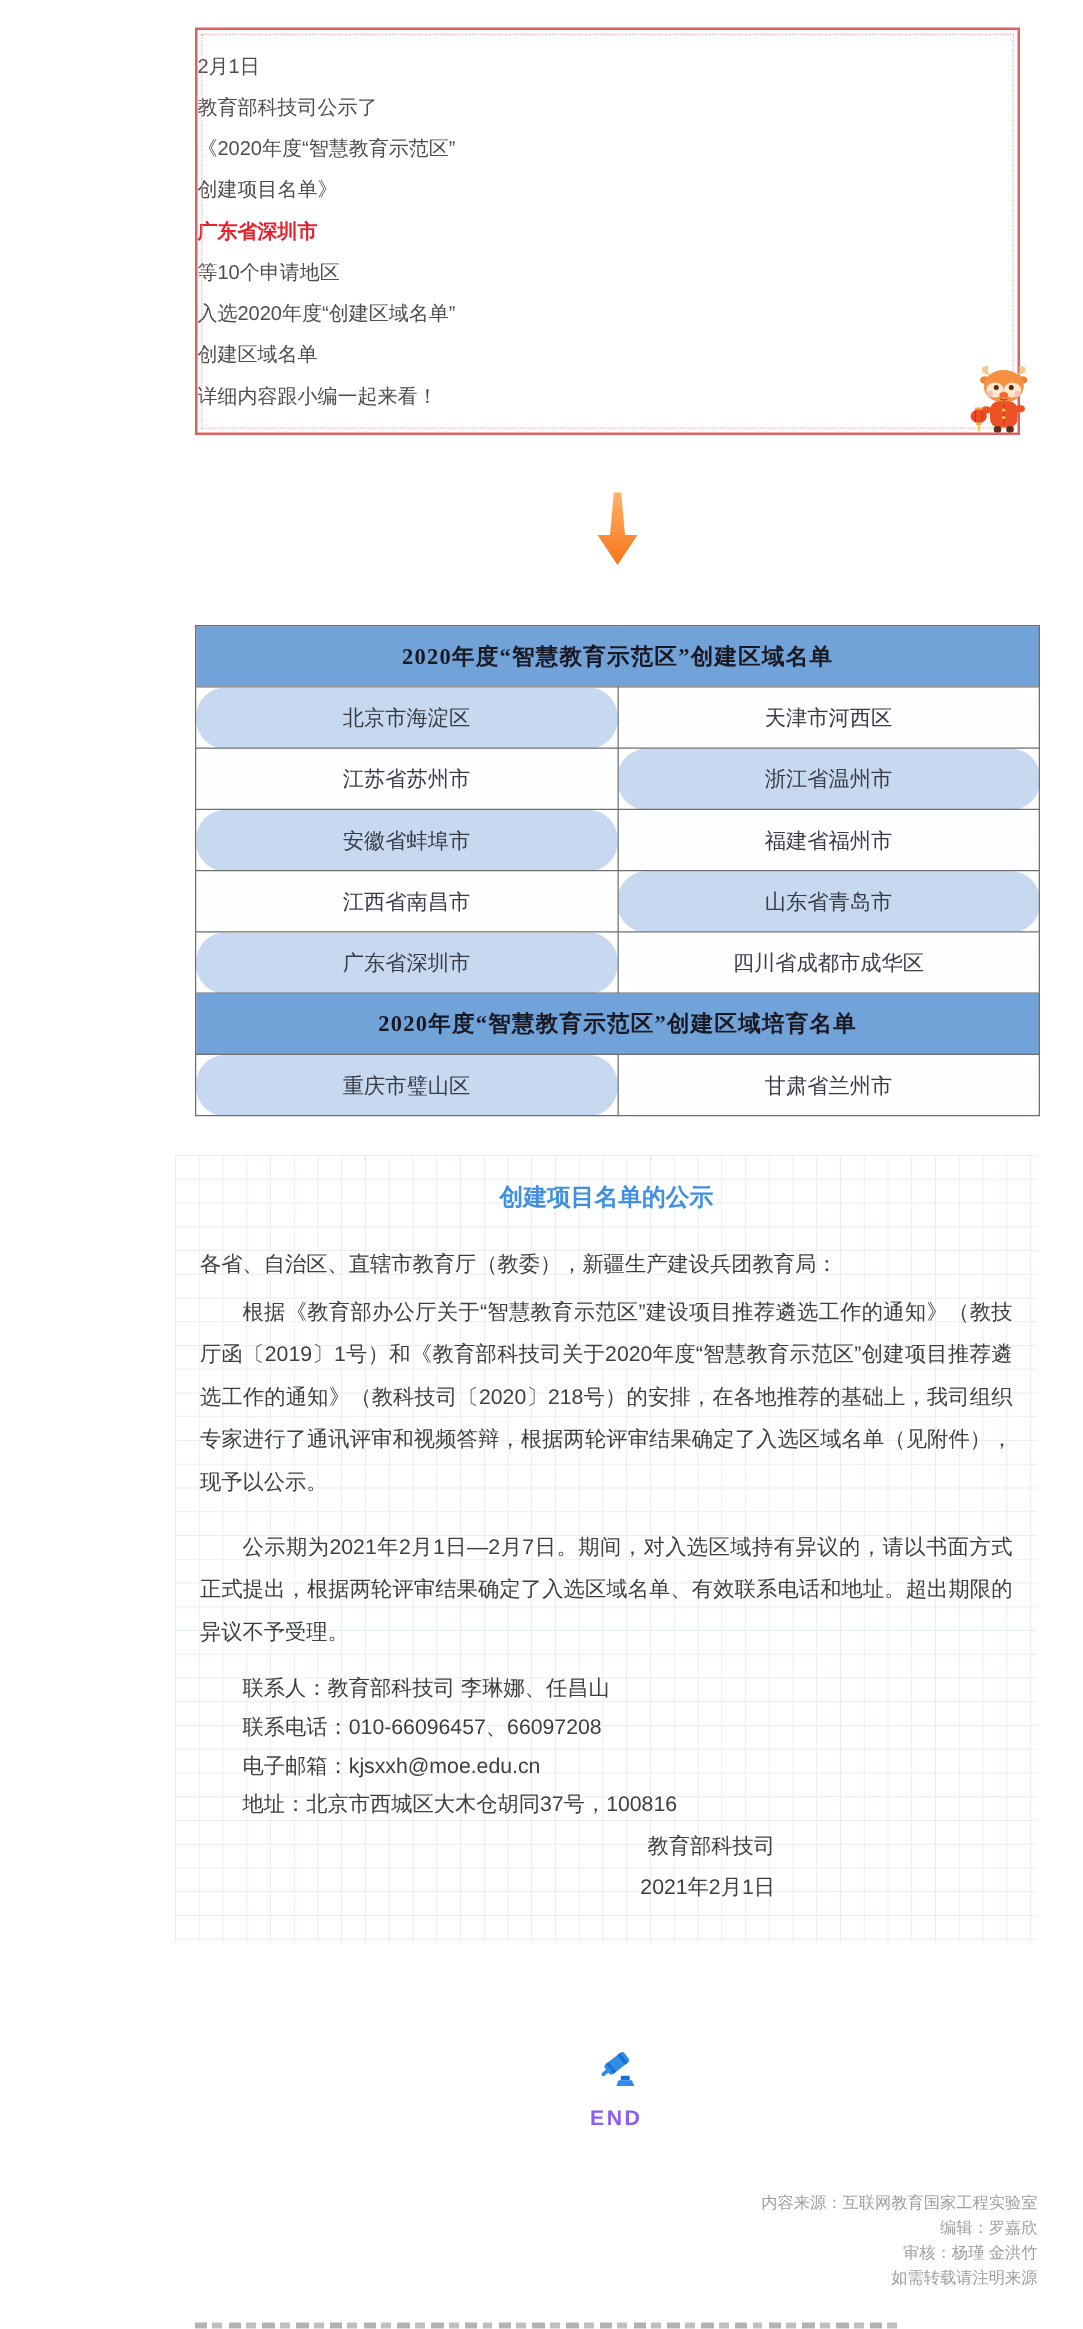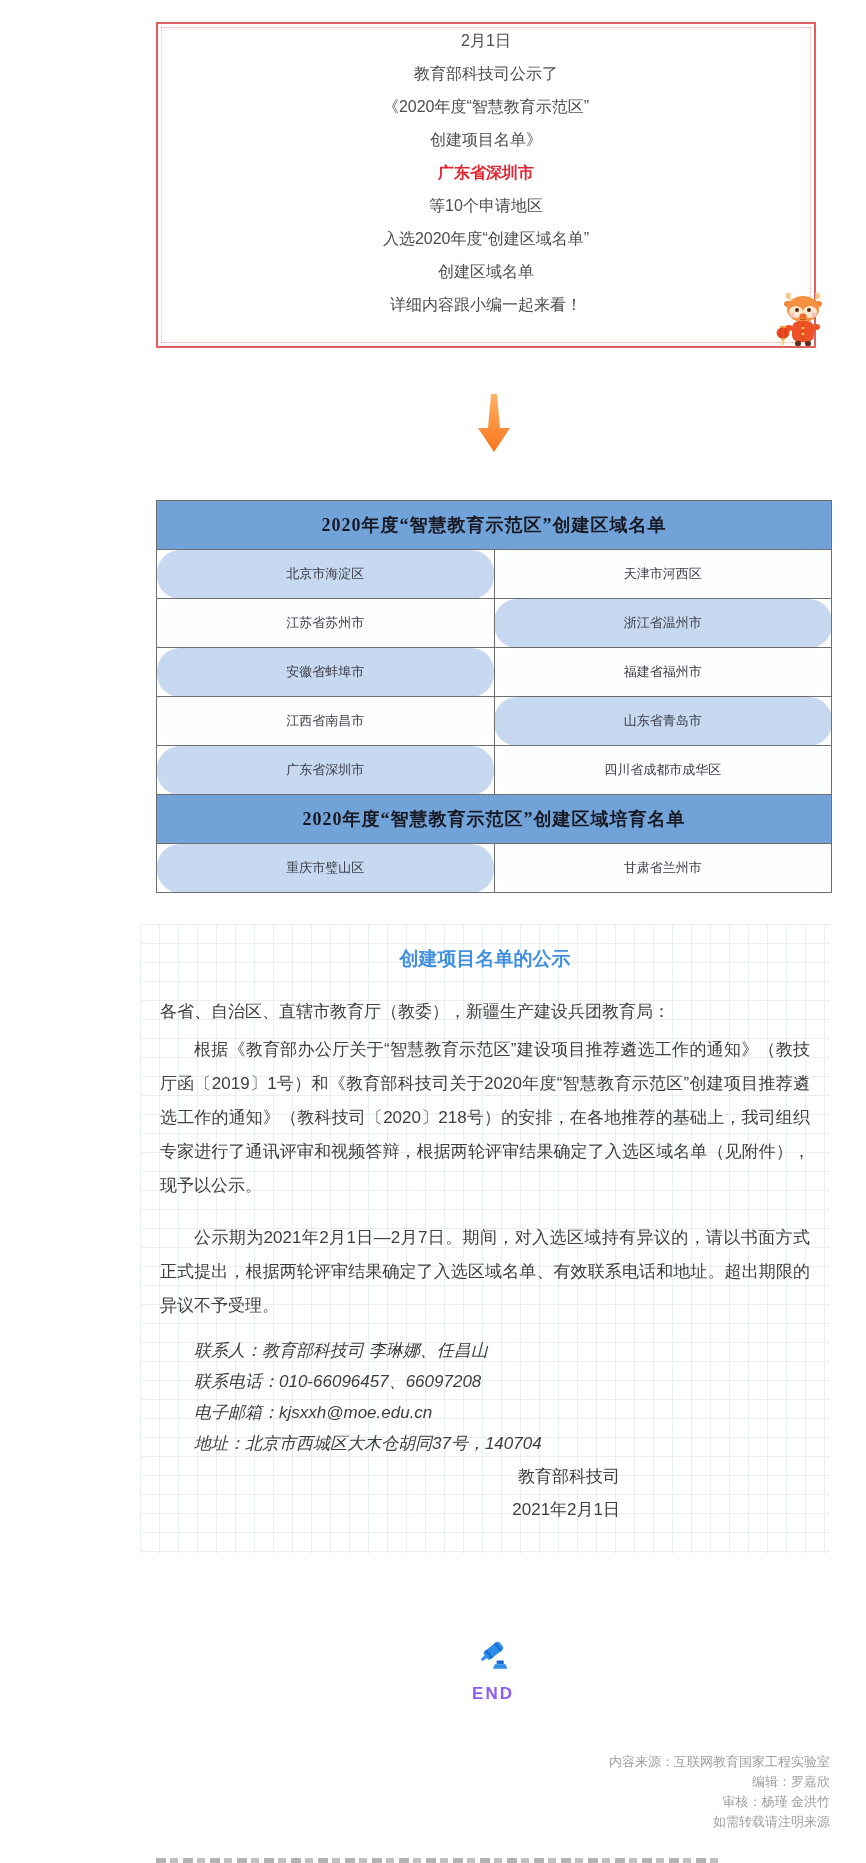--- a/index.html
+++ b/index.html
@@ -4,52 +4,52 @@
 <style>
   html,body{margin:0;padding:0;background:#fff;}
   .page{position:relative;width:866px;height:1863px;background:#ffffff;overflow:hidden;
         font-family:"Liberation Sans",sans-serif;}
 
   
   .hero-box{position:absolute;left:156px;top:22px;width:660px;height:326px;box-sizing:border-box;
             border:2px solid #e06060;background:#fff;}
   .hero-box::before{content:"";position:absolute;left:3px;top:3px;right:3px;bottom:3px;
             border:1px dotted #efb0ae;pointer-events:none;}
-  .hero-lines{text-align:center;}
+  .hero-lines{padding-top:13px;text-align:left;}
   .hero-line{height:33px;line-height:33px;font-size:16px;color:#4d4d4d;}
   .hero-line.hl{color:#e4232f;font-weight:bold;}
   .mascot{position:absolute;right:-16px;bottom:-4px;width:54px;height:60px;}
 
   
   .arrow-wrap{position:absolute;left:472px;top:392px;width:44px;height:64px;}
 
   
   .table-wrap{position:absolute;left:156px;top:500px;width:676px;}
   table.region{border-collapse:collapse;width:100%;table-layout:fixed;
                font-family:"Liberation Serif",serif;}
   table.region td,table.region th{border:1px solid #6e6e6e;height:46px;text-align:center;
                vertical-align:middle;overflow:hidden;}
   th.sec{background:#72a3d8;color:#191923;font-size:18px;font-weight:bold;letter-spacing:1px;}
   td.blue{background:#c6d9f0;}
   td.white{background:#fdfeff;}
   td.c1{width:34%;}
-  table.region td{font-size:13px;color:#3b3b45;border-radius:23px;}
+  table.region td{font-size:17px;color:#3b3b45;border-radius:23px;}
 
   
   .letter{position:absolute;left:140px;top:924px;width:690px;height:630px;box-sizing:border-box;
           padding:18px 20px 0 20px;background:#ffffff;
           background-image:linear-gradient(#e9eef4 1px,transparent 1px),
                            linear-gradient(90deg,#e9eef4 1px,transparent 1px);
           background-size:19px 19px;color:#3e3e3e;}
   .letter-title{font-size:19px;font-weight:bold;color:#4190e0;text-align:center;line-height:33px;}
   .salutation{margin-top:22px;font-size:17px;line-height:30px;}
   .para{margin-top:6px;font-size:17px;line-height:34px;text-indent:2em;text-align:justify;}
   .para.p2{margin-top:18px;}
   .contacts{margin-top:12px;font-size:17px;}
-  .contact-line{line-height:31px;text-indent:2em;font-style:italic;}
+  .contact-line{line-height:31px;text-indent:2em;}
   .signoff{margin-top:2px;text-align:right;padding-right:190px;font-size:17px;line-height:31px;}
 
   
   .end-block{position:absolute;left:459px;top:1638px;width:68px;text-align:center;}
   .end-icon{width:36px;height:38px;display:inline-block;}
   .end-label{margin-top:4px;font-size:17px;font-weight:bold;color:#8b5cf6;letter-spacing:2px;}
 
   
   .footer{position:absolute;right:36px;top:1752px;text-align:right;
           font-size:13px;line-height:20px;color:#9e9e9e;}
@@ -169,21 +169,21 @@
 
   <section class="letter">
     <div class="letter-title">创建项目名单的公示</div>
     <div class="salutation">各省、自治区、直辖市教育厅（教委），新疆生产建设兵团教育局：</div>
     <div class="para">根据《教育部办公厅关于“智慧教育示范区”建设项目推荐遴选工作的通知》（教技厅函〔2019〕1号）和《教育部科技司关于2020年度“智慧教育示范区”创建项目推荐遴选工作的通知》（教科技司〔2020〕218号）的安排，在各地推荐的基础上，我司组织专家进行了通讯评审和视频答辩，根据两轮评审结果确定了入选区域名单（见附件），现予以公示。</div>
     <div class="para p2">公示期为2021年2月1日—2月7日。期间，对入选区域持有异议的，请以书面方式正式提出，根据两轮评审结果确定了入选区域名单、有效联系电话和地址。超出期限的异议不予受理。</div>
     <div class="contacts">
       <div class="contact-line">联系人：教育部科技司 李琳娜、任昌山</div>
       <div class="contact-line">联系电话：010-66096457、66097208</div>
       <div class="contact-line">电子邮箱：kjsxxh@moe.edu.cn</div>
-      <div class="contact-line">地址：北京市西城区大木仓胡同37号，140704</div>
+      <div class="contact-line">地址：北京市西城区大木仓胡同37号，100816</div>
     </div>
     <div class="signoff">教育部科技司</div>
     <div class="signoff">2021年2月1日</div>
   </section>
 
   <div class="end-block">
     <svg class="end-icon" viewBox="0 0 40 40">
       <g transform="rotate(-38 20 14)">
         <rect x="10" y="8" width="22" height="11" rx="3" fill="#2f8de9"></rect>
         <rect x="13" y="8" width="3" height="11" fill="#1a6ed0"></rect>

